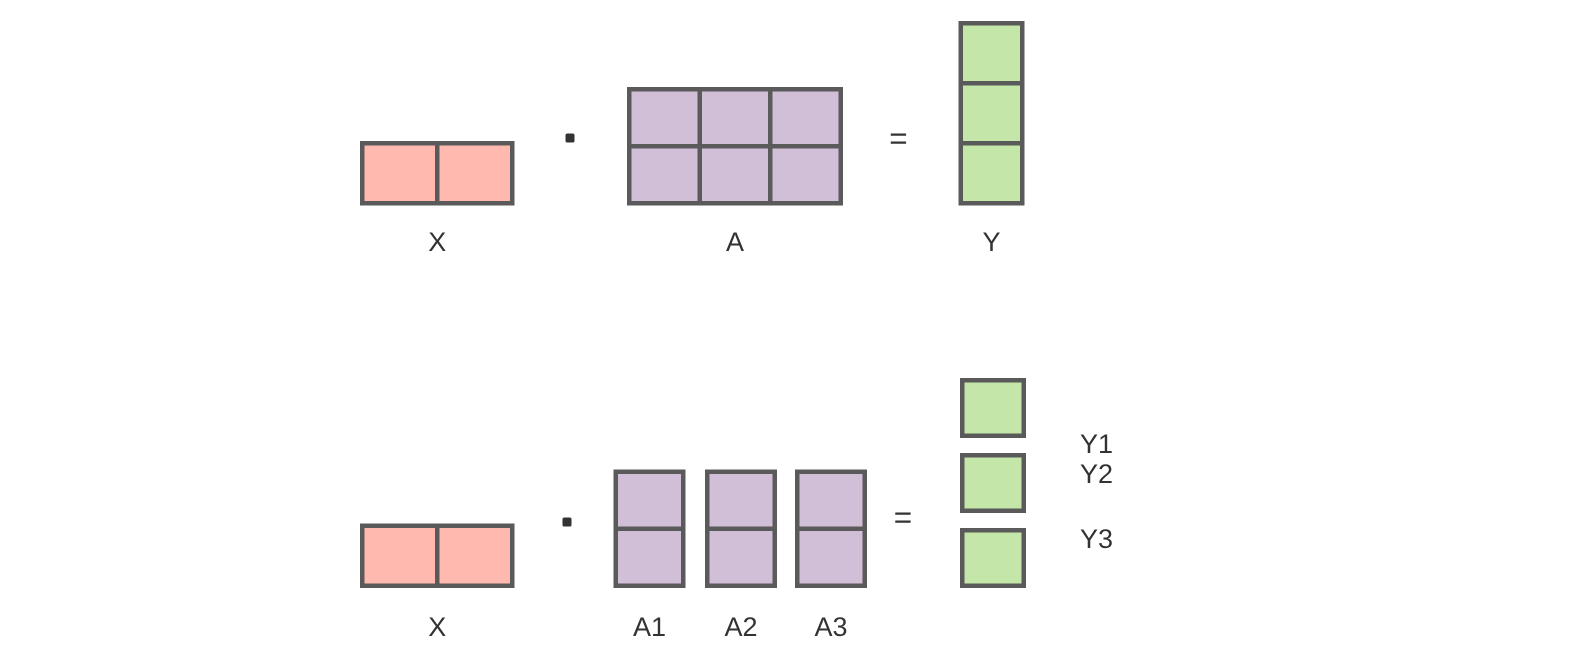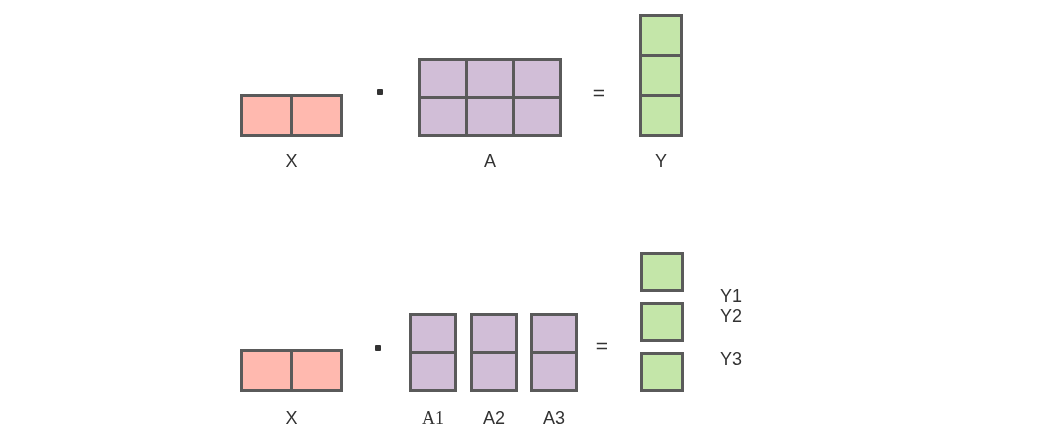--- a/index.html
+++ b/index.html
@@ -124,20 +124,20 @@
       <div class="cell" style="background: rgb(196, 230, 169);"></div>
     </div>
   <div class="matrix m-y2" style="background: rgb(90, 90, 90); grid-template-columns: repeat(1, var(--cw)); grid-template-rows: repeat(1, var(--ch));">
       <div class="cell" style="background: rgb(196, 230, 169);"></div>
     </div>
   <div class="matrix m-y3" style="background: rgb(90, 90, 90); grid-template-columns: repeat(1, var(--cw)); grid-template-rows: repeat(1, var(--ch));">
       <div class="cell" style="background: rgb(196, 230, 169);"></div>
     </div>
 
   <div class="lbl lbl-x-bot" style="color: rgb(51, 51, 51);">X</div>
-  <div class="lbl lbl-a1" style="color: rgb(51, 51, 51); font-family: Liberation Serif, serif;">A1</div>
+  <div class="lbl lbl-a1" style="color: rgb(51, 51, 51);">A1</div>
   <div class="lbl lbl-a2" style="color: rgb(51, 51, 51);">A2</div>
   <div class="lbl lbl-a3" style="color: rgb(51, 51, 51);">A3</div>
   <div class="lbl lbl-y1" style="color: rgb(51, 51, 51);">Y1</div>
   <div class="lbl lbl-y2" style="color: rgb(51, 51, 51);">Y2</div>
   <div class="lbl lbl-y3" style="color: rgb(51, 51, 51);">Y3</div>
 
 </div>
 
 </body></html>

